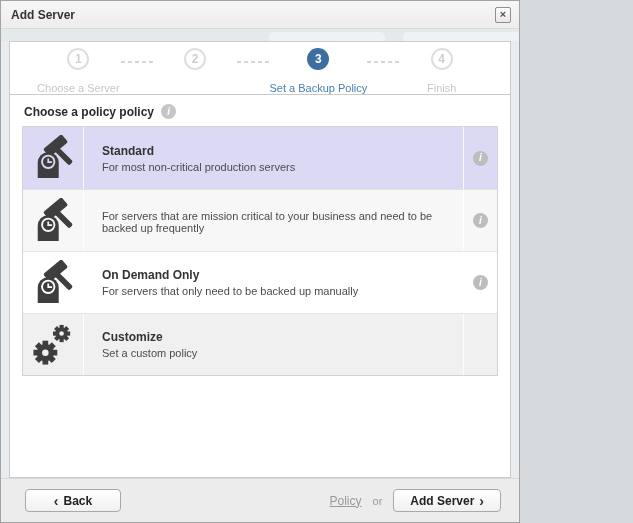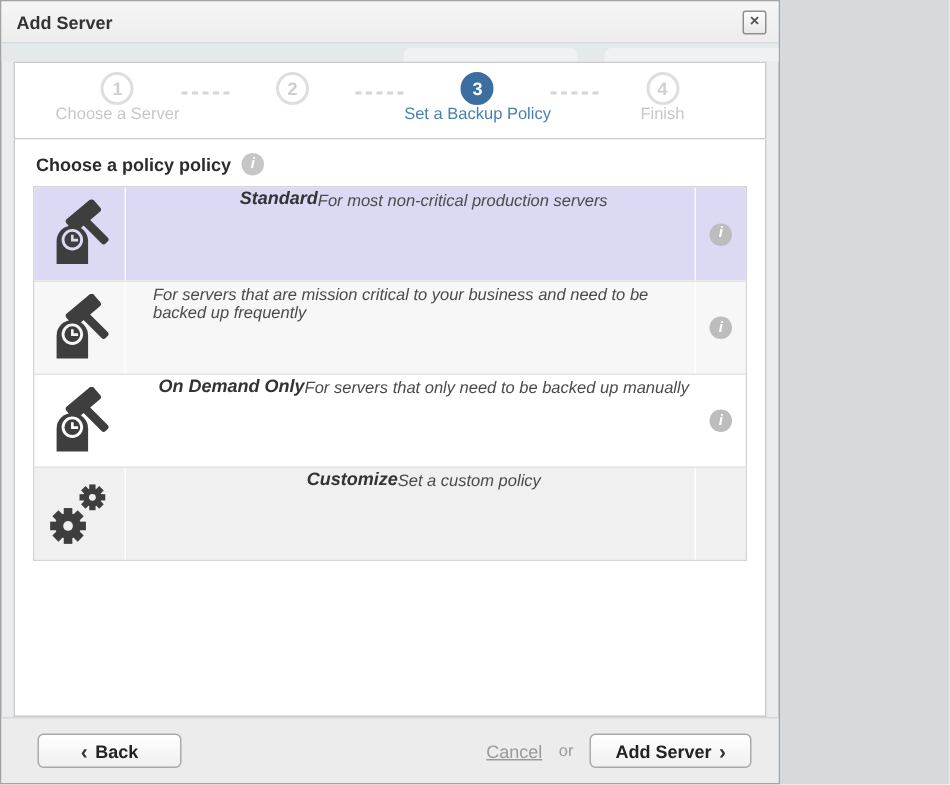--- a/index.html
+++ b/index.html
@@ -49,21 +49,21 @@
     display:flex; align-items:flex-start; justify-content:space-between;
     padding:6px 26px 0;
   }
   .step { display:flex; flex-direction:column; align-items:center; width:130px; }
   .step-circle {
     width:22px; height:22px; border-radius:50%;
     border:2px solid #dedede; color:#cfcfcf;
     font-size:12px; font-weight:bold;
     display:flex; align-items:center; justify-content:center;
   }
-  .step-label { margin-top:0; font-size:11px; color:#c7c7c7; white-space:nowrap; }
+  .step-label { margin-top:12px; font-size:11px; color:#c7c7c7; white-space:nowrap; }
   .step.active .step-circle { background:#3c6f9f; border-color:#3c6f9f; color:#fff; }
   .step.active .step-label { color:#4a80b0; }
   .dashes { display:flex; gap:3px; margin-top:13px; flex:0 0 auto; }
   .dashes i { display:block; width:4px; height:2px; background:#d6d6d6; }
   
   .content-panel {
     flex:1 1 auto; margin:0 8px;
     background:#fff; border:1px solid #cbcbcb; border-top:none;
     padding:9px 12px 0;
     overflow:hidden;
@@ -78,22 +78,22 @@
     line-height:1; cursor:pointer; flex:0 0 15px;
   }
   .policy-list { margin-top:7px; border:1px solid #d4d4d4; }
   .policy-row { height:62px; display:flex; cursor:pointer; background:#fff; }
   .policy-row + .policy-row { border-top:1px solid #e3e3e3; }
   .policy-row.selected { background:#dcd9f4; }
   .policy-row.shade-light { background:#f7f7f7; }
   .policy-row.shade { background:#f0f0f0; }
   .col-icon { flex:0 0 60px; display:flex; align-items:center; justify-content:center; }
   .col-text {
-    flex:1 1 auto; display:flex; flex-direction:row; justify-content:center;
-    padding-left:18px; border-left:1px solid rgba(255,255,255,0.85);font-style:italic;
+    flex:1 1 auto; display:flex; flex-direction:column; justify-content:center;
+    padding-left:18px; border-left:1px solid rgba(255,255,255,0.85);
   }
   .policy-title { font-size:12px; font-weight:bold; color:#333; }
   .policy-desc { font-size:11px; color:#4b4b4b; margin-top:3px; }
   .col-info {
     flex:0 0 34px; display:flex; align-items:center; justify-content:center;
     border-left:1px solid rgba(255,255,255,0.85);
   }
   .col-info .info-circle { background:#bdbdbd; }
   
   .footer {
@@ -275,21 +275,21 @@
 
     </div>
   </div>
 
   <div class="footer">
     <button class="btn btn-back">
       <span class="chev">‹</span>
       <span>Back</span>
     </button>
     <div class="footer-right">
-      <span class="cancel-link">Cancel</span>
+      <span class="cancel-link">Policy</span>
       <span class="or-label">or</span>
       <button class="btn">
         <span>Add Server</span>
         <span class="chev">›</span>
       </button>
     </div>
   </div>
 
 </div>
 

